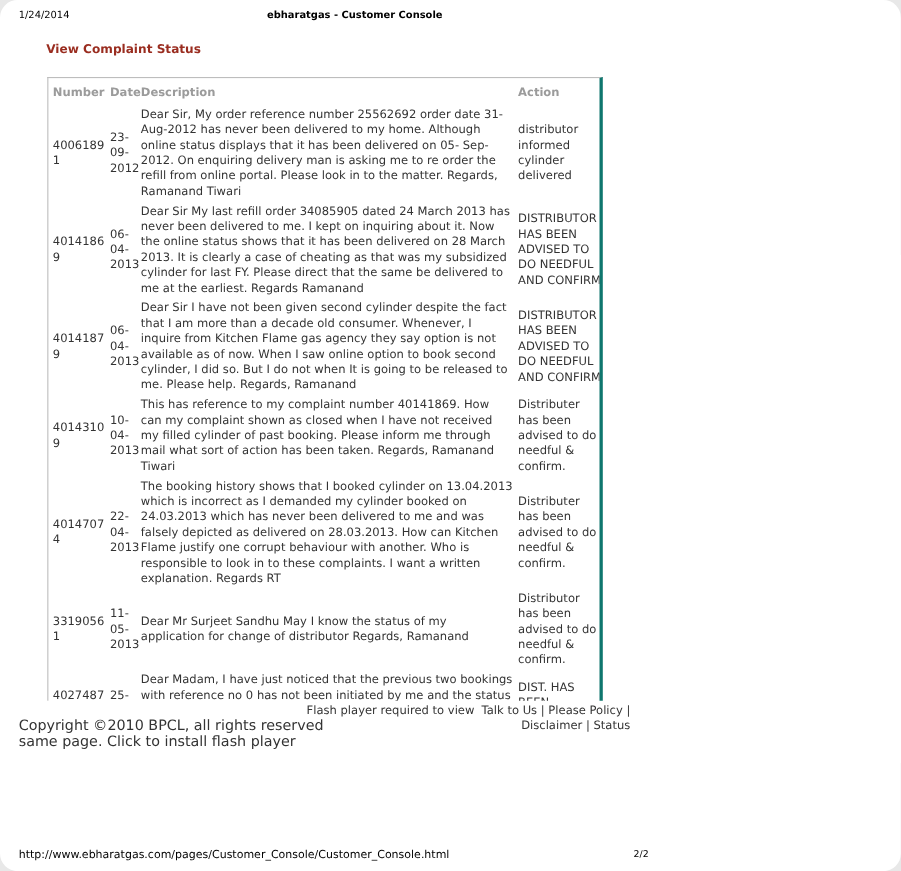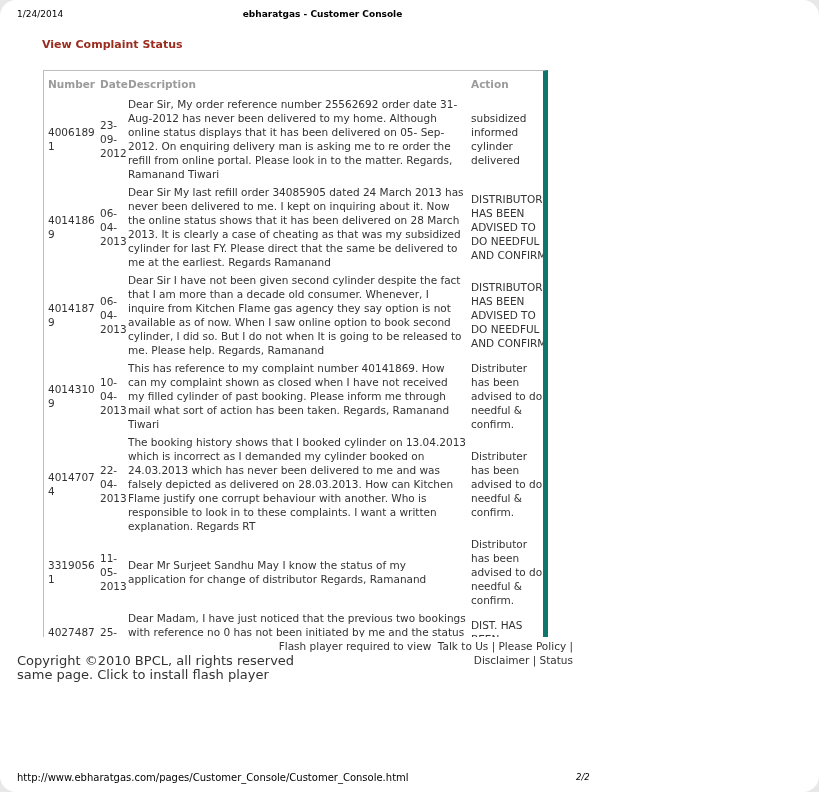--- a/index.html
+++ b/index.html
@@ -23,21 +23,21 @@
     text-align:center; font-size:9px; font-weight:600; color:#000000;
   }
   .page-heading {
     position:absolute; left:42px; top:38px;
     font-size:11px; font-weight:bold; color:#9a2d20;
   }
   .table-clip {
     position:absolute; left:43px; top:70px;
     width:505px; height:567px;
     border-left:1px solid #bdbdbd;
-    border-right:5px solid #0f766e;
+    border-right:3px solid #0f766e;
     border-top:1px solid #bdbdbd;
     overflow:hidden;
     background:#ffffff;
   }
   table.complaints {
     border-collapse:collapse; table-layout:fixed;
     width:503px;
     font-size:10.5px; line-height:14px; color:#333333;
   }
   col.c-num  { width:56px; }
@@ -68,21 +68,21 @@
   .footer-right {
     position:absolute; right:246px; top:639px; width:220px;
     text-align:right; font-size:10.5px; line-height:14px; color:#333333;
   }
   .print-url {
     position:absolute; left:17px; top:772px;
     font-size:10px; color:#000000;
   }
   .print-pagenum {
     position:absolute; left:576px; top:772px;
-    font-size:8.5px; color:#000000;font-style:italic;
+    font-size:8.5px; color:#000000;
   }
 </style>
 </head>
 <body>
 
 <div class="page">
 
   <div class="print-date">1/24/2014</div>
   <div class="print-title">ebharatgas - Customer Console</div>
 
@@ -102,21 +102,21 @@
           <th>Date</th>
           <th>Description</th>
           <th>Action</th>
         </tr>
       </thead>
       <tbody>
         <tr>
           <td class="cell-num">40061891</td>
           <td class="cell-date">23-09-2012</td>
           <td class="cell-desc">Dear Sir, My order reference number 25562692 order date 31-Aug-2012 has never been delivered to my home. Although online status displays that it has been delivered on 05- Sep-2012. On enquiring delivery man is asking me to re order the refill from online portal. Please look in to the matter. Regards, Ramanand Tiwari</td>
-          <td class="cell-act">subsidized informed cylinder delivered</td>
+          <td class="cell-act">distributor informed cylinder delivered</td>
         </tr>
         <tr>
           <td class="cell-num">40141869</td>
           <td class="cell-date">06-04-2013</td>
           <td class="cell-desc">Dear Sir My last refill order 34085905 dated 24 March 2013 has never been delivered to me. I kept on inquiring about it. Now the online status shows that it has been delivered on 28 March 2013. It is clearly a case of cheating as that was my subsidized cylinder for last FY. Please direct that the same be delivered to me at the earliest. Regards Ramanand</td>
           <td class="cell-act">DISTRIBUTOR HAS BEEN ADVISED TO DO NEEDFUL AND CONFIRM</td>
         </tr>
         <tr>
           <td class="cell-num">40141879</td>
           <td class="cell-date">06-04-2013</td>

